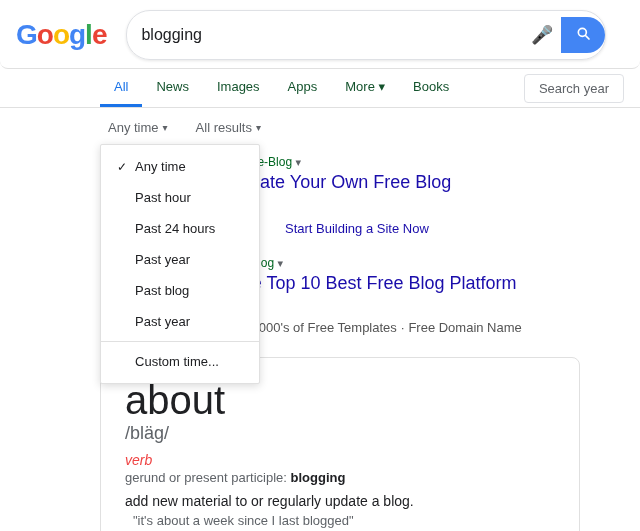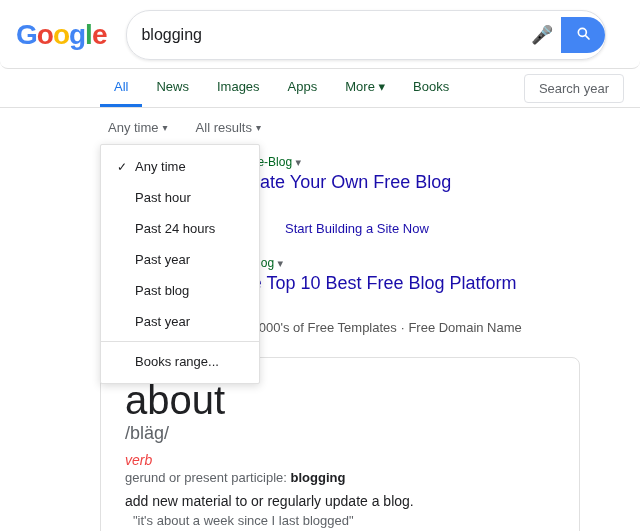--- a/index.html
+++ b/index.html
@@ -301,21 +301,21 @@
       <span class="check-mark">✓</span>
       <span>Past blog</span>
     </div>
     <div class="dropdown-item">
       <span class="check-mark">✓</span>
       <span>Past year</span>
     </div>
     <div class="dropdown-divider"></div>
     <div class="dropdown-item">
       <span class="check-mark">✓</span>
-      <span>Books range...</span>
+      <span>Custom time...</span>
     </div>
   </div>
 </div>
 
 <div class="results-area">
 
   <div class="result-item">
     <div class="result-url">
       <span>ing Sites - </span><span style="color:#006621">overtop10.com/Free-Blog</span>
       <span class="green-arrow"> ▾</span>

